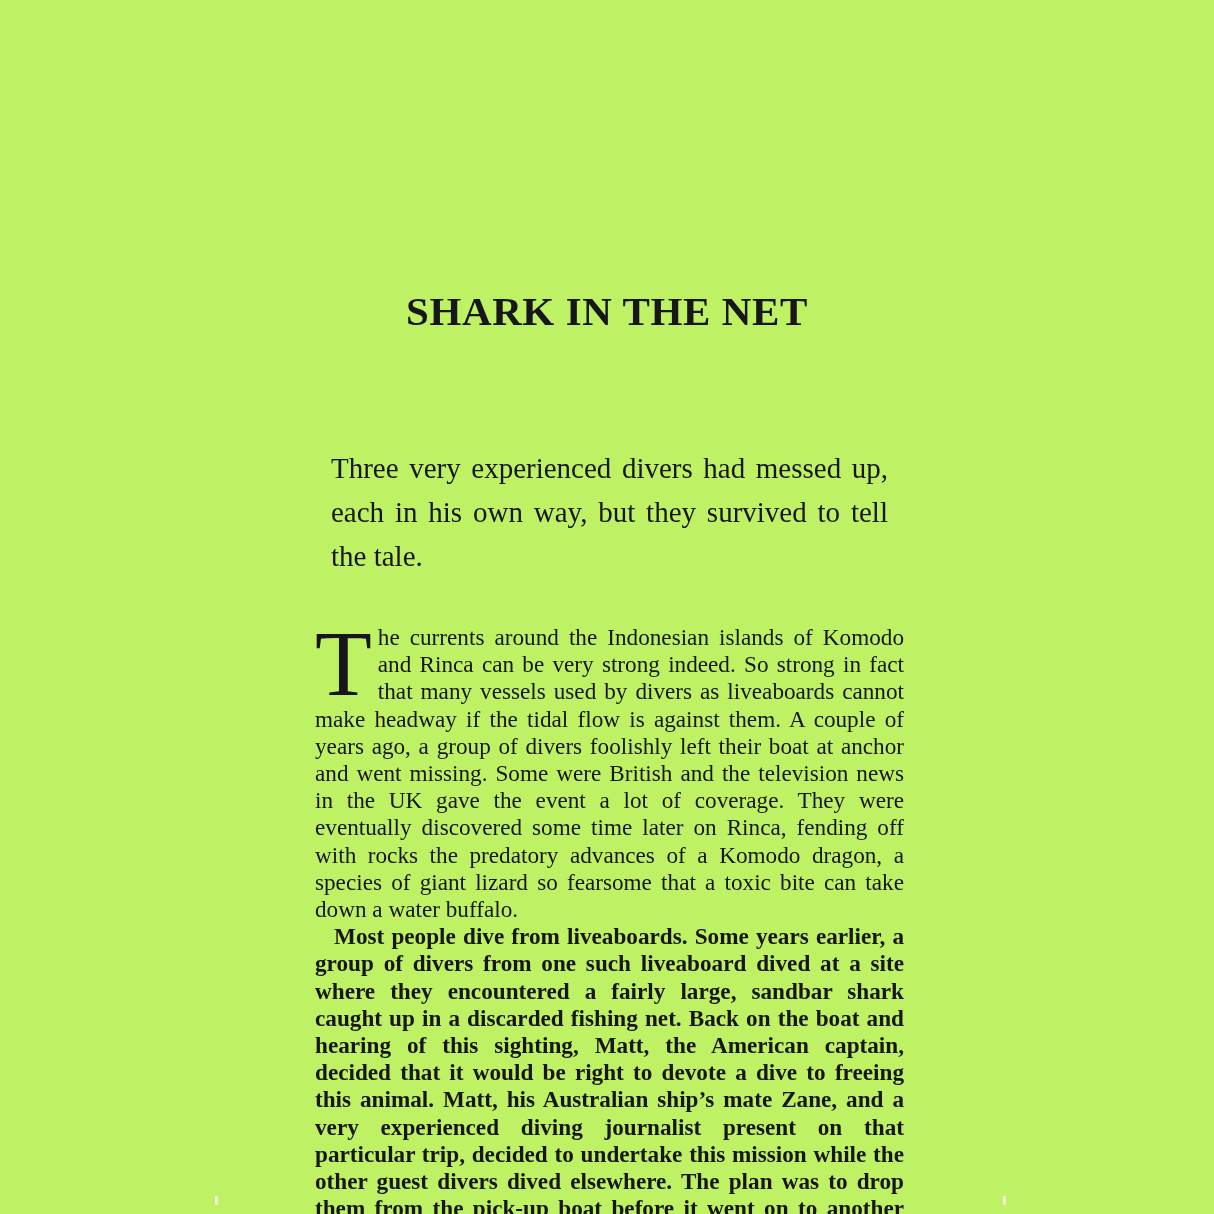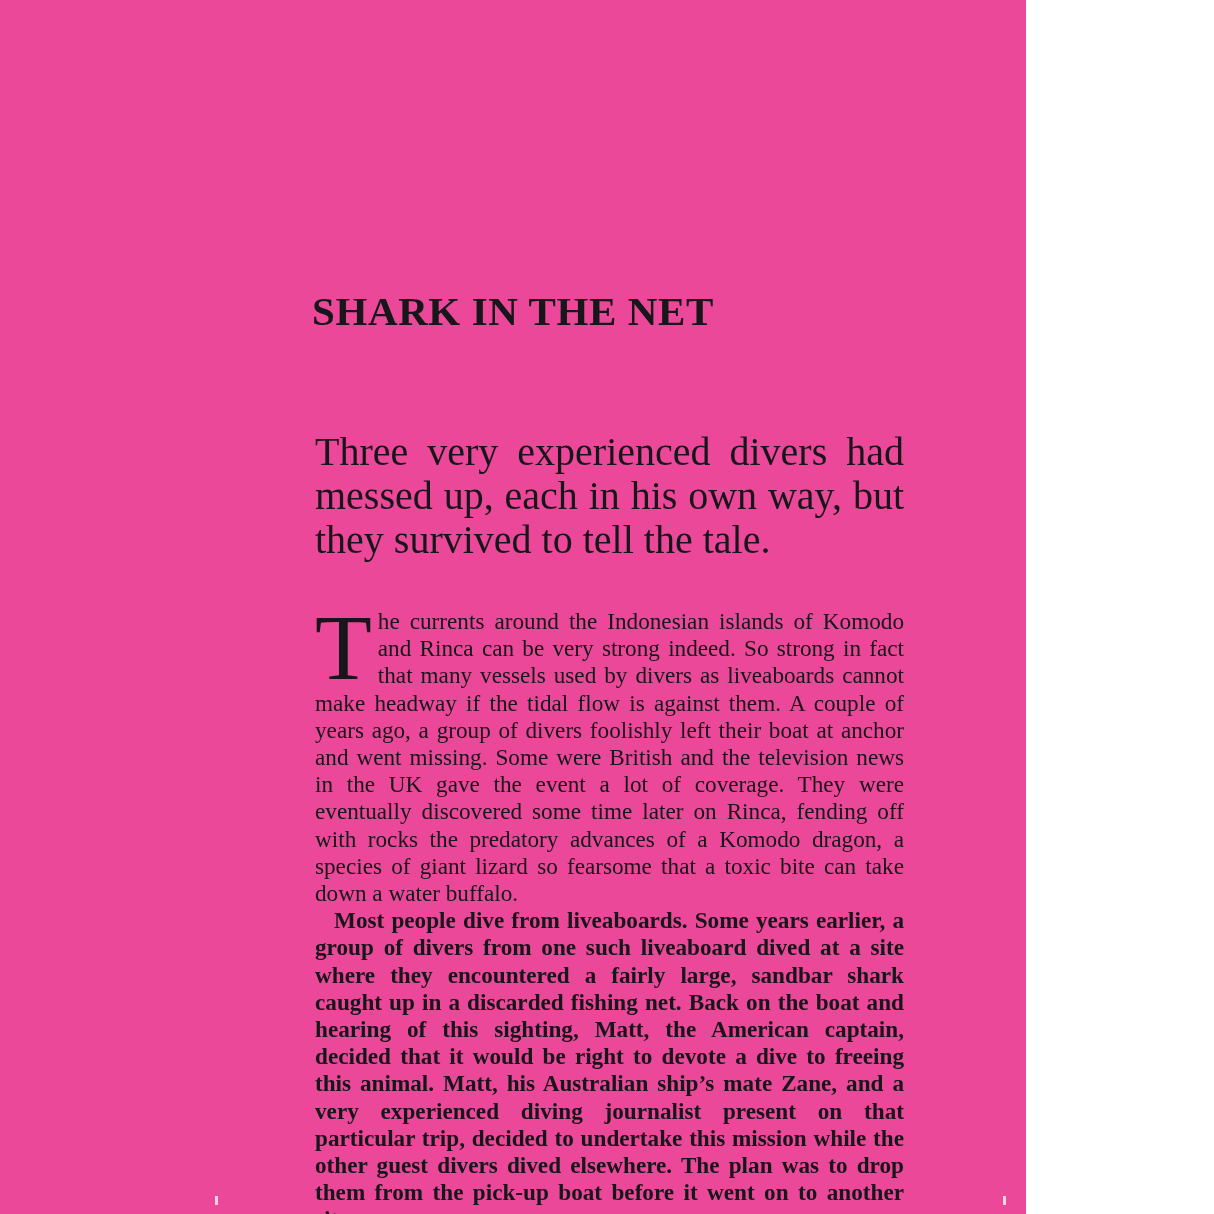--- a/index.html
+++ b/index.html
@@ -2,23 +2,23 @@
 <html><head>
 <meta charset="utf-8">
 <style>
   html, body {
     margin: 0;
     padding: 0;
     background: #ffffff;
   }
   .page {
     position: relative;
-    width: 1026px;
+    width: 1214px;
     height: 1214px;
-    background: #ec4899;
+    background: #bef264;
     overflow: hidden;
     font-family: "Liberation Serif", "DejaVu Serif", serif;
     color: #17161a;
   }
 
   
   .chapter-title {
     position: absolute;
     left: 0;
     right: 0;
@@ -36,26 +36,26 @@
   
   .text-column {
     position: absolute;
     left: 315px;
     top: 430px;
     width: 589px;
   }
 
   
   .standfirst {
-    font-size: 40px;
+    font-size: 29px;
     line-height: 44px;
     text-align: justify;
     text-align-last: left;
     color: #17161a;
-    margin: 0;
+    margin: 16px;
     -webkit-hyphens: none;
     hyphens: none;
   }
 
   
   .body-block {
     margin-top: 46px;
   }
   .body-par {
     font-size: 23.2px;

